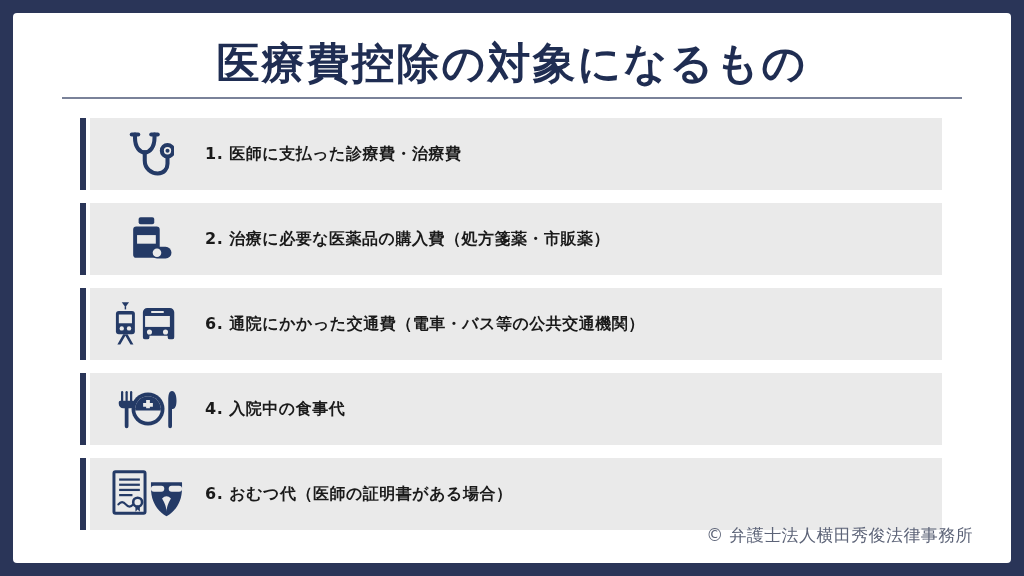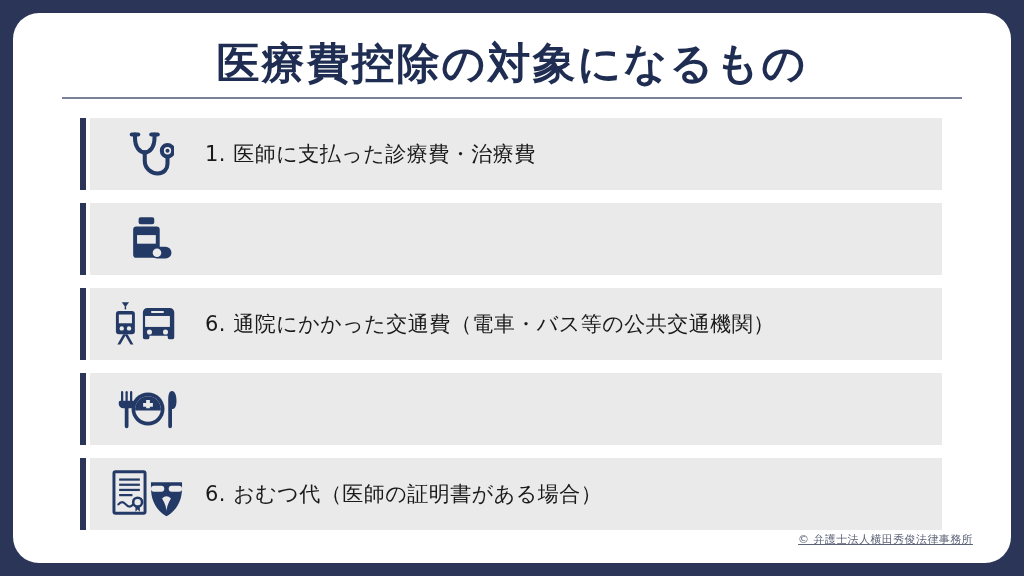--- a/index.html
+++ b/index.html
@@ -24,21 +24,21 @@
     width: 1056px; height: 608px;
     background: #2a3558;
     border-radius: 44px;
   }
 
   .card {
     position: absolute;
     left: 13px; top: 13px;
     width: 998px; height: 550px;
     background: #ffffff;
-    border-radius: 26px;
+    border-radius: 4px;
     overflow: hidden;
   }
 
   
   .title {
     position: absolute;
     left: 0; top: 22px;
     width: 998px;
     text-align: center;
     font-family: "Liberation Serif", "DejaVu Serif", serif;
@@ -97,36 +97,35 @@
     justify-content: center;
     padding-left: 10px;
   }
 
   .icon-cell svg { display: block; }
 
   .row-label {
     position: relative;
     z-index: 2;
     font-family: "DejaVu Sans", "Liberation Sans", sans-serif;
-    font-weight: normal;
-    font-size: 21px;
+    font-weight: bold;
+    font-size: 16px;
     color: #1a1a1a;
     letter-spacing: 0.5px;
     white-space: nowrap;
   }
 
   .footer {
     position: absolute;
     right: 38px; bottom: 16px;
     font-family: "DejaVu Sans", "Liberation Sans", sans-serif;
-    font-size: 11px;
+    font-size: 17px;
     color: #5d6478;
     letter-spacing: 0.4px;
     white-space: nowrap;
-    text-decoration: underline;
   }
 </style>
 </head>
 <body>
 
 <div class="slide">
   <div class="frame-outer"></div>
 
   <div class="card">
 
@@ -160,20 +159,21 @@
               <rect x="20" y="4" width="20" height="9" rx="2.5"></rect>
               <path d="M17 16 h26 a4 4 0 0 1 4 4 v32 a4 4 0 0 1 -4 4 h-26 a4 4 0 0 1 -4 -4 v-32 a4 4 0 0 1 4 -4 z"></path>
               <rect x="18" y="27" width="24" height="11" fill="#eaeaea"></rect>
             </g>
             <g>
               <rect x="36" y="42" width="26" height="15" rx="7.5" fill="#243a66"></rect>
               <rect x="38" y="44" width="11" height="11" rx="5.5" fill="#eaeaea"></rect>
             </g>
           </svg>
         </div>
+        <div class="row-label">2. 治療に必要な医薬品の購入費（処方箋薬・市販薬）</div>
       </div>
 
       <div class="row">
         <div class="accent-bar"></div>
         <div class="row-bg"></div>
         <div class="icon-cell">
           <svg width="70" height="50" viewBox="0 0 96 64">
 
             <g fill="#243a66">
               <path d="M12 2 L22 2 L17 9 Z"></path>
@@ -213,20 +213,21 @@
 
               <circle cx="42" cy="32" r="22" fill="#243a66"></circle>
               <circle cx="42" cy="32" r="17" fill="#eaeaea"></circle>
               <path d="M25 32 a17 17 0 0 1 34 0 z" fill="#243a66"></path>
               <rect x="39.5" y="20" width="5" height="13" fill="#eaeaea"></rect>
               <rect x="35.5" y="24" width="13" height="5" fill="#eaeaea"></rect>
               <rect x="25" y="31" width="34" height="3" fill="#243a66"></rect>
             </g>
           </svg>
         </div>
+        <div class="row-label">4. 入院中の食事代</div>
       </div>
 
       <div class="row">
         <div class="accent-bar"></div>
         <div class="row-bg"></div>
         <div class="icon-cell">
           <svg width="74" height="52" viewBox="0 0 100 68">
 
             <g>
               <rect x="4" y="4" width="42" height="56" rx="2" fill="none" stroke="#243a66" stroke-width="4"></rect>

